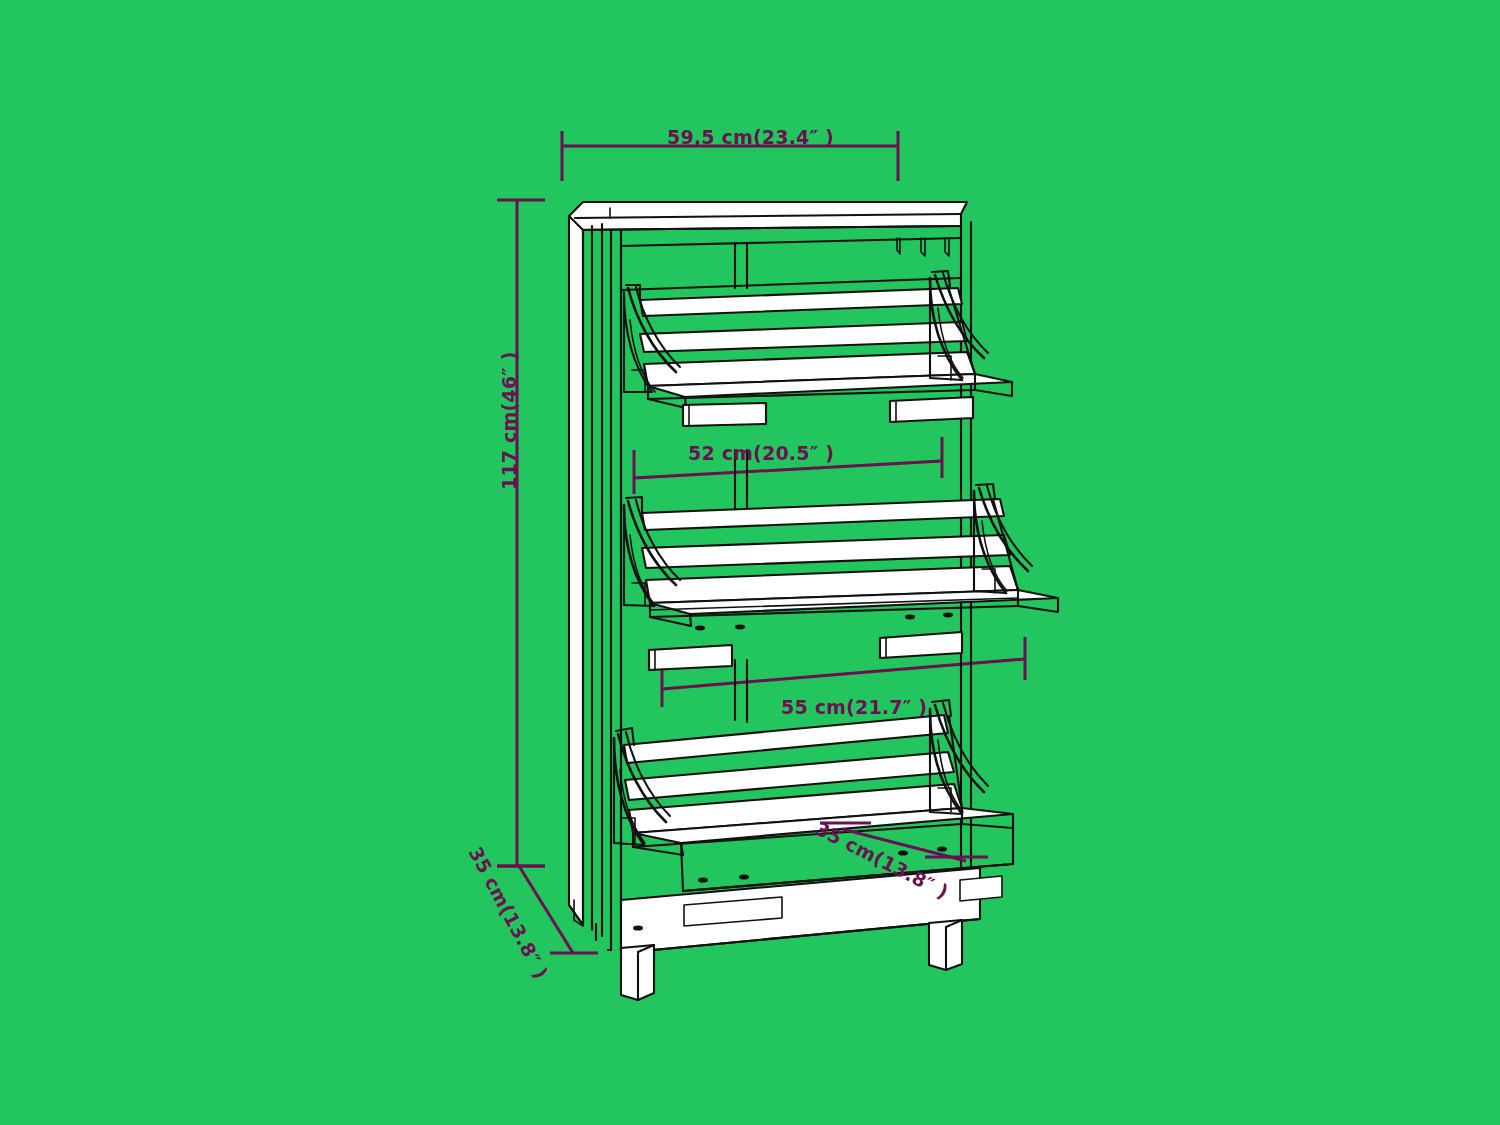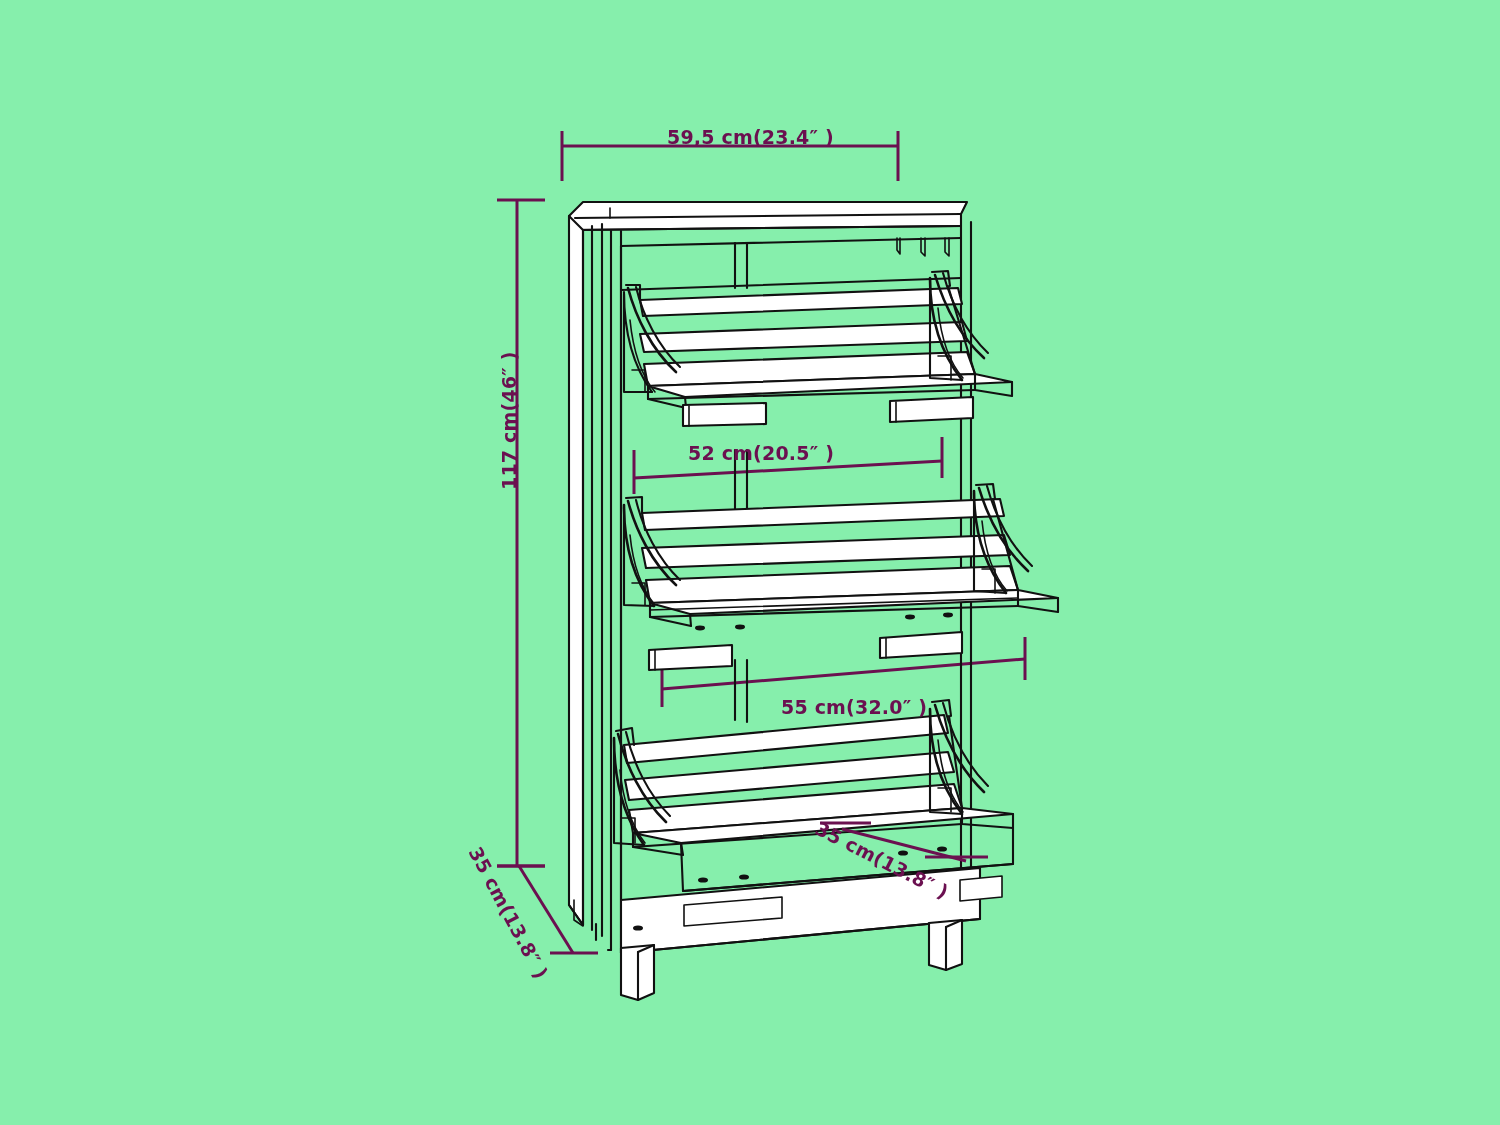--- a/index.html
+++ b/index.html
@@ -1,19 +1,19 @@
 <!DOCTYPE html>
 <html><head>
 <meta charset="utf-8">
 <title>Shoe Cabinet Technical Drawing</title>
 <style>
   html,body{margin:0;padding:0;background:#ffffff;}
   body{width:1500px;height:1125px;overflow:hidden;
        font-family:"DejaVu Sans","Liberation Sans",sans-serif;}
-  #stage{position:relative;width:1500px;height:1125px;background:#86efac;}
+  #stage{position:relative;width:1500px;height:1125px;background:#22c55e;}
   #drawing{position:absolute;left:0;top:0;width:1500px;height:1125px;}
   .dimtext{
     position:absolute;
     color:#6b1050;
     font-family:"DejaVu Sans","Liberation Sans",sans-serif;
     font-weight:bold;
     font-size:19px;
     letter-spacing:0.2px;
     white-space:nowrap;
     user-select:none;
@@ -282,19 +282,19 @@
     </g>
 
   </svg>
 
   <div class="dimtext" style="left:667px; top:126px;">59,5 cm(23.4″ )</div>
 
   <div class="dimtext rot90" style="left:498px; top:490px; transform:rotate(-90deg);">117 cm(46″ )</div>
 
   <div class="dimtext" style="left:688px; top:442px;">52 cm(20.5″ )</div>
 
-  <div class="dimtext" style="left:781px; top:696px;">55 cm(32.0″ )</div>
+  <div class="dimtext" style="left:781px; top:696px;">55 cm(21.7″ )</div>
 
   <div class="dimtext" style="left:484px; top:843px; transform:rotate(62deg); transform-origin:0 0;">35 cm(13.8″ )</div>
 
   <div class="dimtext" style="left:822px; top:817px; transform:rotate(27deg); transform-origin:0 0;">35 cm(13.8″ )</div>
 
 </div>
 
 </body></html>

